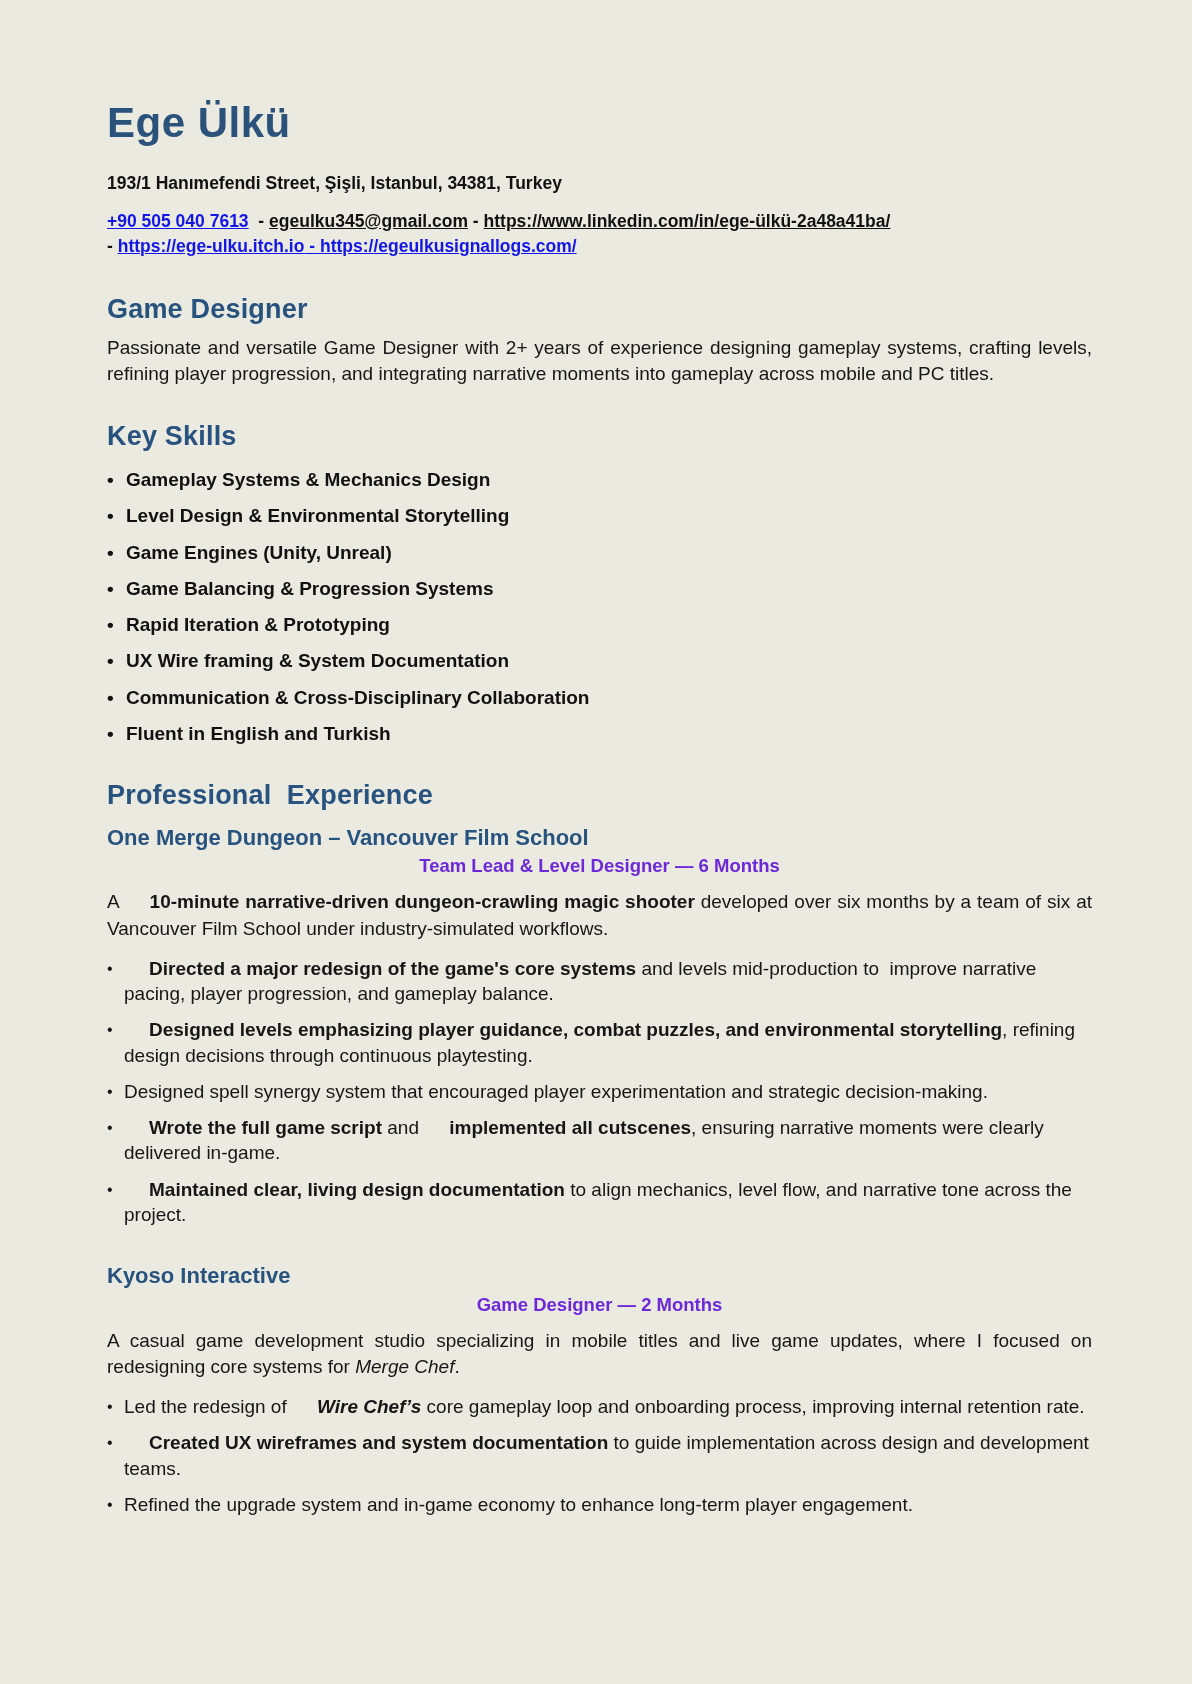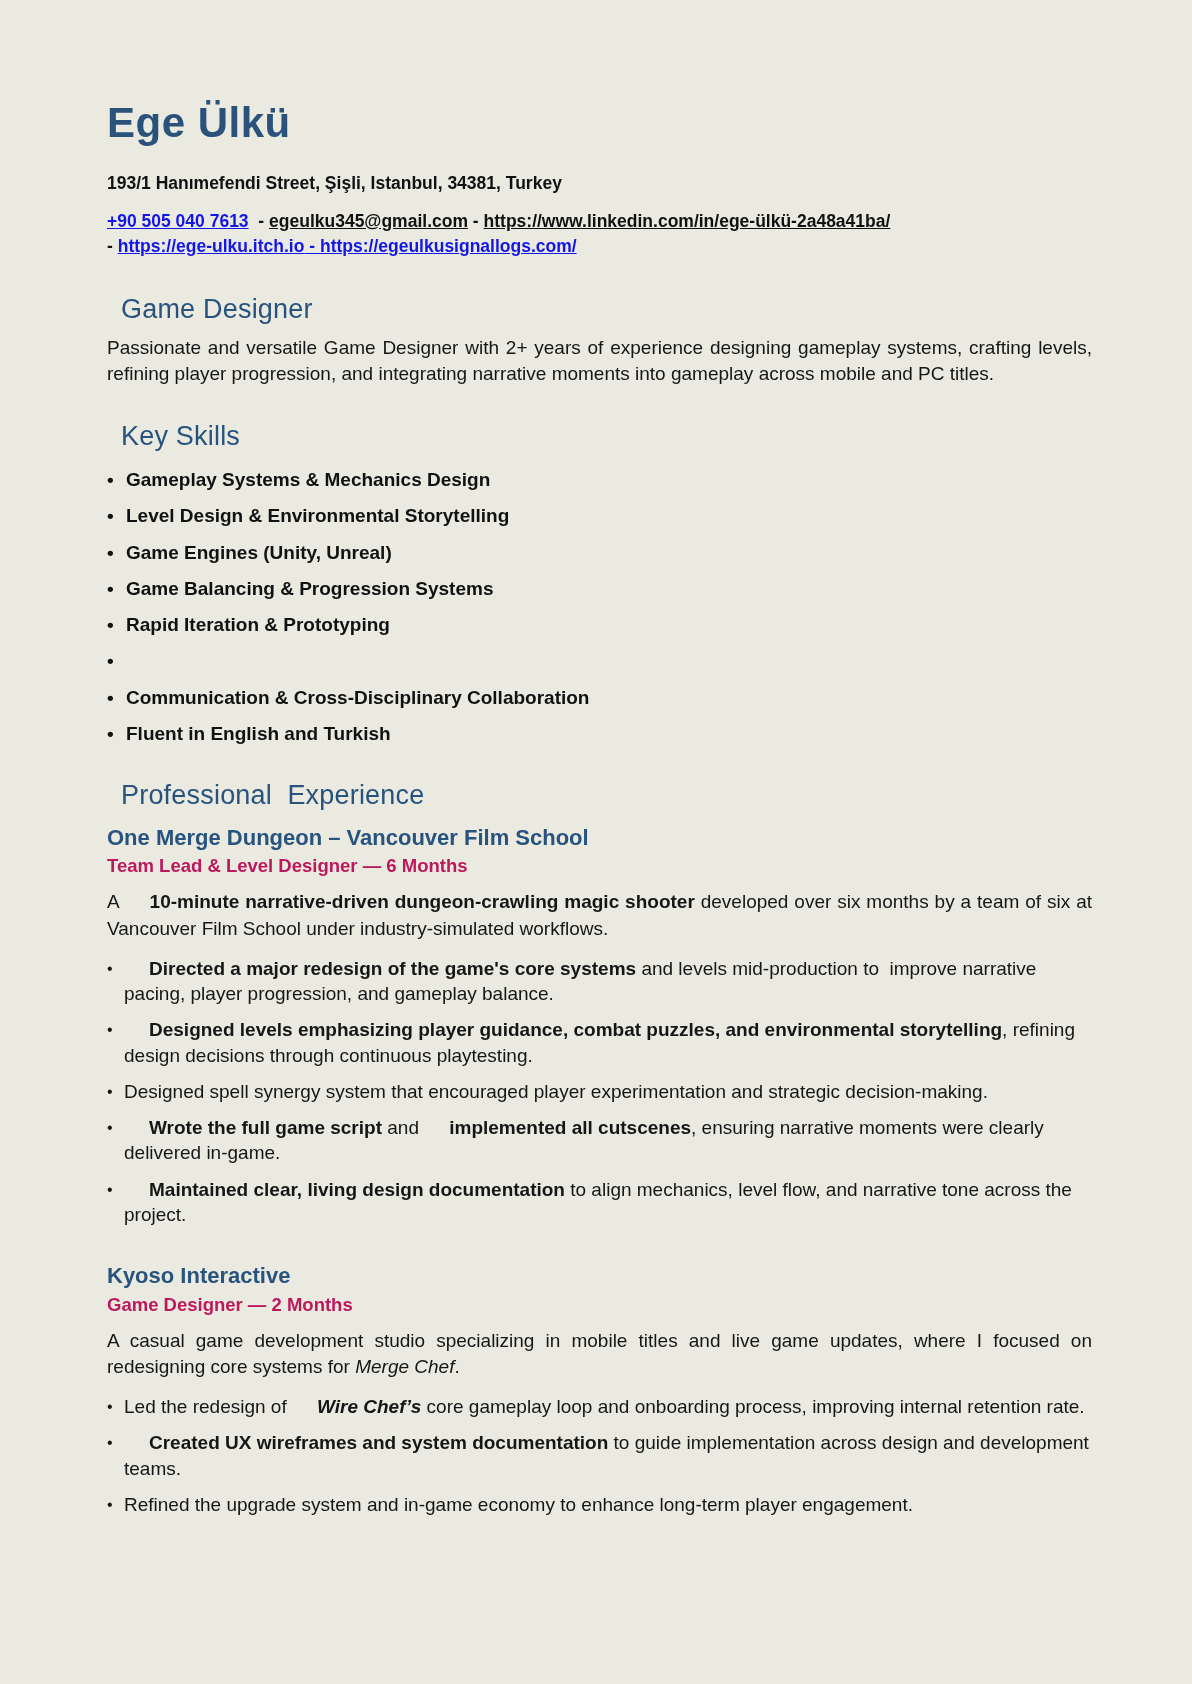--- a/index.html
+++ b/index.html
@@ -37,23 +37,23 @@
     color:#111;
     margin:0 0 30px 0;
     line-height:1.45;
     white-space:pre-wrap;
     max-width:790px;
   }
   .link-blue{color:#1316E8;text-decoration:underline;}
   .link-black{color:#111;text-decoration:underline;}
   h2.section{
     font-size:27px;
-    font-weight:400;
+    font-weight:700;
     color:#27537E;
-    margin:34px 0 10px 14px;
+    margin:34px 0 10px 0;
     line-height:1.15;
     white-space:pre-wrap;
     letter-spacing:.2px;
   }
   p.body-text{
     font-size:19px;
     line-height:1.38;
     text-align:justify;
     margin:0 0 8px 0;
     white-space:pre-wrap;
@@ -79,23 +79,24 @@
   .company{
     font-size:22px;
     font-weight:700;
     color:#27537E;
     margin:14px 0 4px 0;
     line-height:1.2;
   }
   .role{
     font-size:18.5px;
     font-weight:700;
-    color:#be185d;
+    color:#6d28d9;
     margin:0 0 12px 0;
     line-height:1.2;
+    text-align:center;
   }
   .exp-bullets{
     list-style:none;
     margin:14px 0 0 0;
     padding:0;
   }
   .exp-bullets li{
     display:flex;
     font-size:19px;
     line-height:1.33;
@@ -147,20 +148,21 @@
     <li>
         <span class="dot">•</span>
         <span>Game Balancing &amp; Progression Systems</span>
       </li>
     <li>
         <span class="dot">•</span>
         <span>Rapid Iteration &amp; Prototyping</span>
       </li>
     <li>
         <span class="dot">•</span>
+        <span>UX Wire framing &amp; System Documentation</span>
       </li>
     <li>
         <span class="dot">•</span>
         <span>Communication &amp; Cross-Disciplinary Collaboration</span>
       </li>
     <li>
         <span class="dot">•</span>
         <span>Fluent in English and Turkish</span>
       </li>
   </ul>

